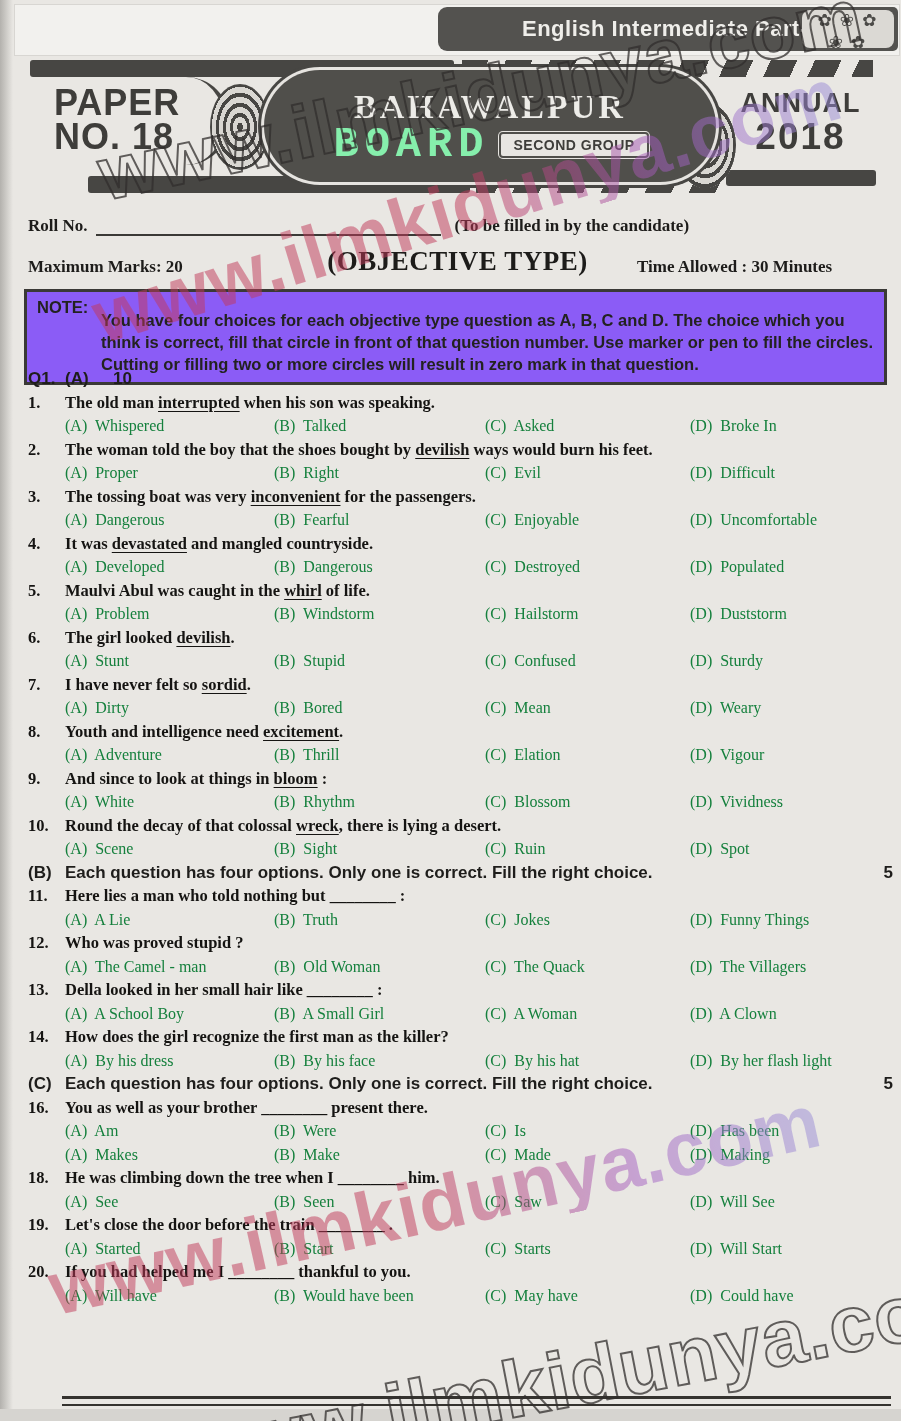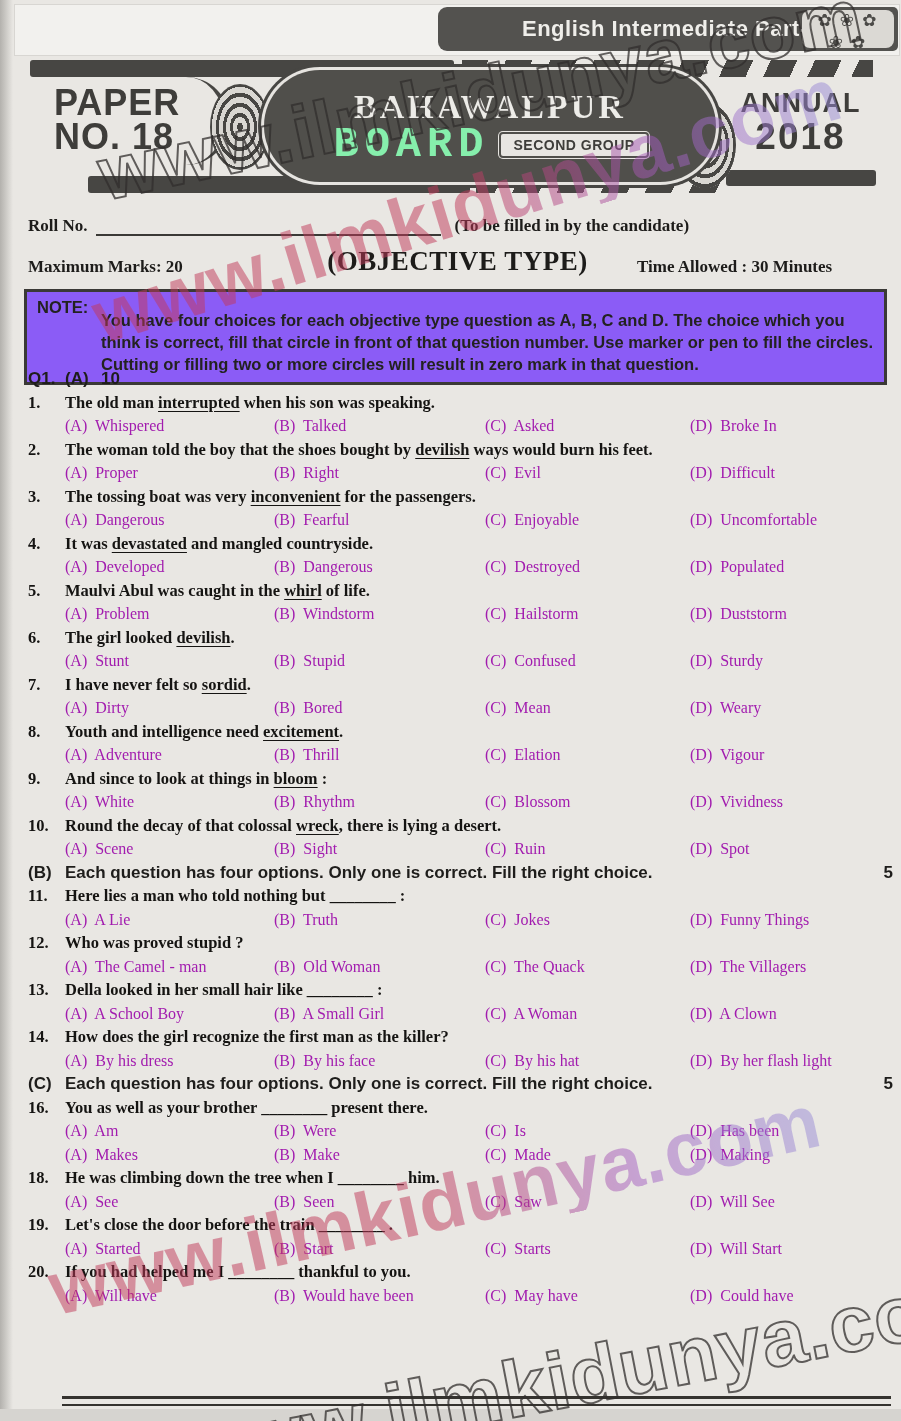--- a/index.html
+++ b/index.html
@@ -56,26 +56,26 @@
   
   .note-box{left:24px;top:289px;right:14px;border:3px solid #3a3936;background:#8b5cf6;padding:18px 10px 7px 74px;
     font-family:"Liberation Sans",sans-serif;font-weight:bold;font-size:16.5px;line-height:21.8px;color:#232220;}
   .note-label{position:absolute;left:10px;top:5px;}
   
   .qa{left:28px;top:367px;width:865px;}
   .sec-head{display:flex;font-family:"Liberation Sans",sans-serif;font-weight:bold;font-size:17px;line-height:23.5px;color:#1e1d1b;}
   .sh-q{width:37px;flex:none;}
   .sh-part{width:36px;flex:none;}
   .sh-text{flex:1;}
-  .sh-marks{margin-left:0;align-self:flex-end;}
+  .sh-marks{margin-left:12px;align-self:flex-end;}
   .q-line{display:flex;font-weight:bold;font-size:16.5px;line-height:23.5px;color:#151412;}
   .q-no{width:37px;flex:none;}
   .q-text{flex:1;}
   .u{text-decoration:underline;text-decoration-thickness:1.4px;text-underline-offset:2.5px;}
-  .q-opts{margin-left:37px;display:grid;grid-template-columns:209px 211px 205px 1fr;font-size:16px;line-height:23.5px;color:#a21caf;}
+  .q-opts{margin-left:37px;display:grid;grid-template-columns:209px 211px 205px 1fr;font-size:16px;line-height:23.5px;color:#15803d;}
   
   .bottom-line{left:62px;top:1396px;right:10px;height:5px;border-top:3px solid #35332f;border-bottom:2px solid #35332f;}
   
   .wm{position:absolute;font-family:"Liberation Sans",sans-serif;font-weight:bold;font-size:75px;line-height:1;
       white-space:nowrap;pointer-events:none;z-index:60;letter-spacing:1px;transform-origin:0 50%;}
   .wm-outline{color:transparent;-webkit-text-stroke:2px rgba(48,46,44,.75);}
   .wm-grad{background:linear-gradient(90deg,#c13a5a 0%,#c13a5a 50%,#a45fc2 76%,#9a8fd8 100%);
       -webkit-background-clip:text;background-clip:text;color:transparent;opacity:.5;}
   .wm1{left:100px;top:138px;transform:rotate(-12deg);}
   .wm2{left:95px;top:282px;transform:rotate(-17deg);}

